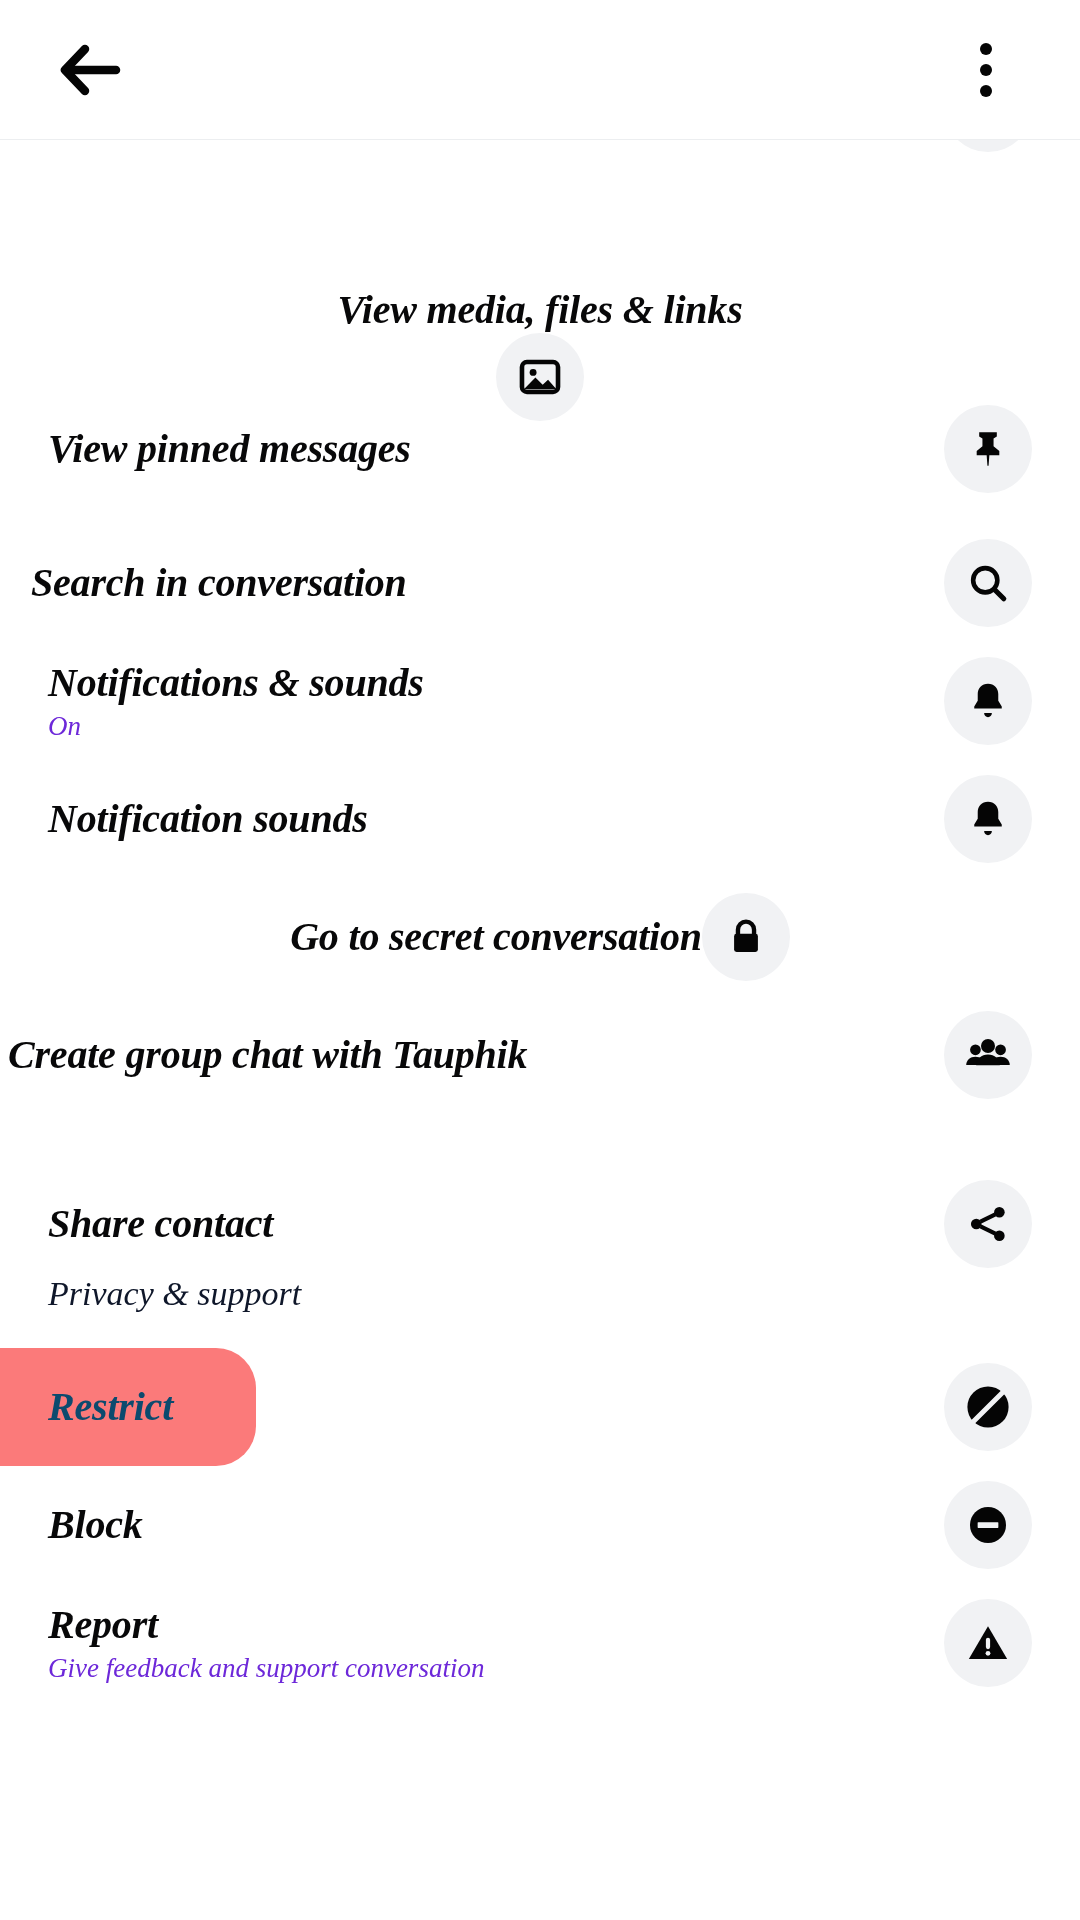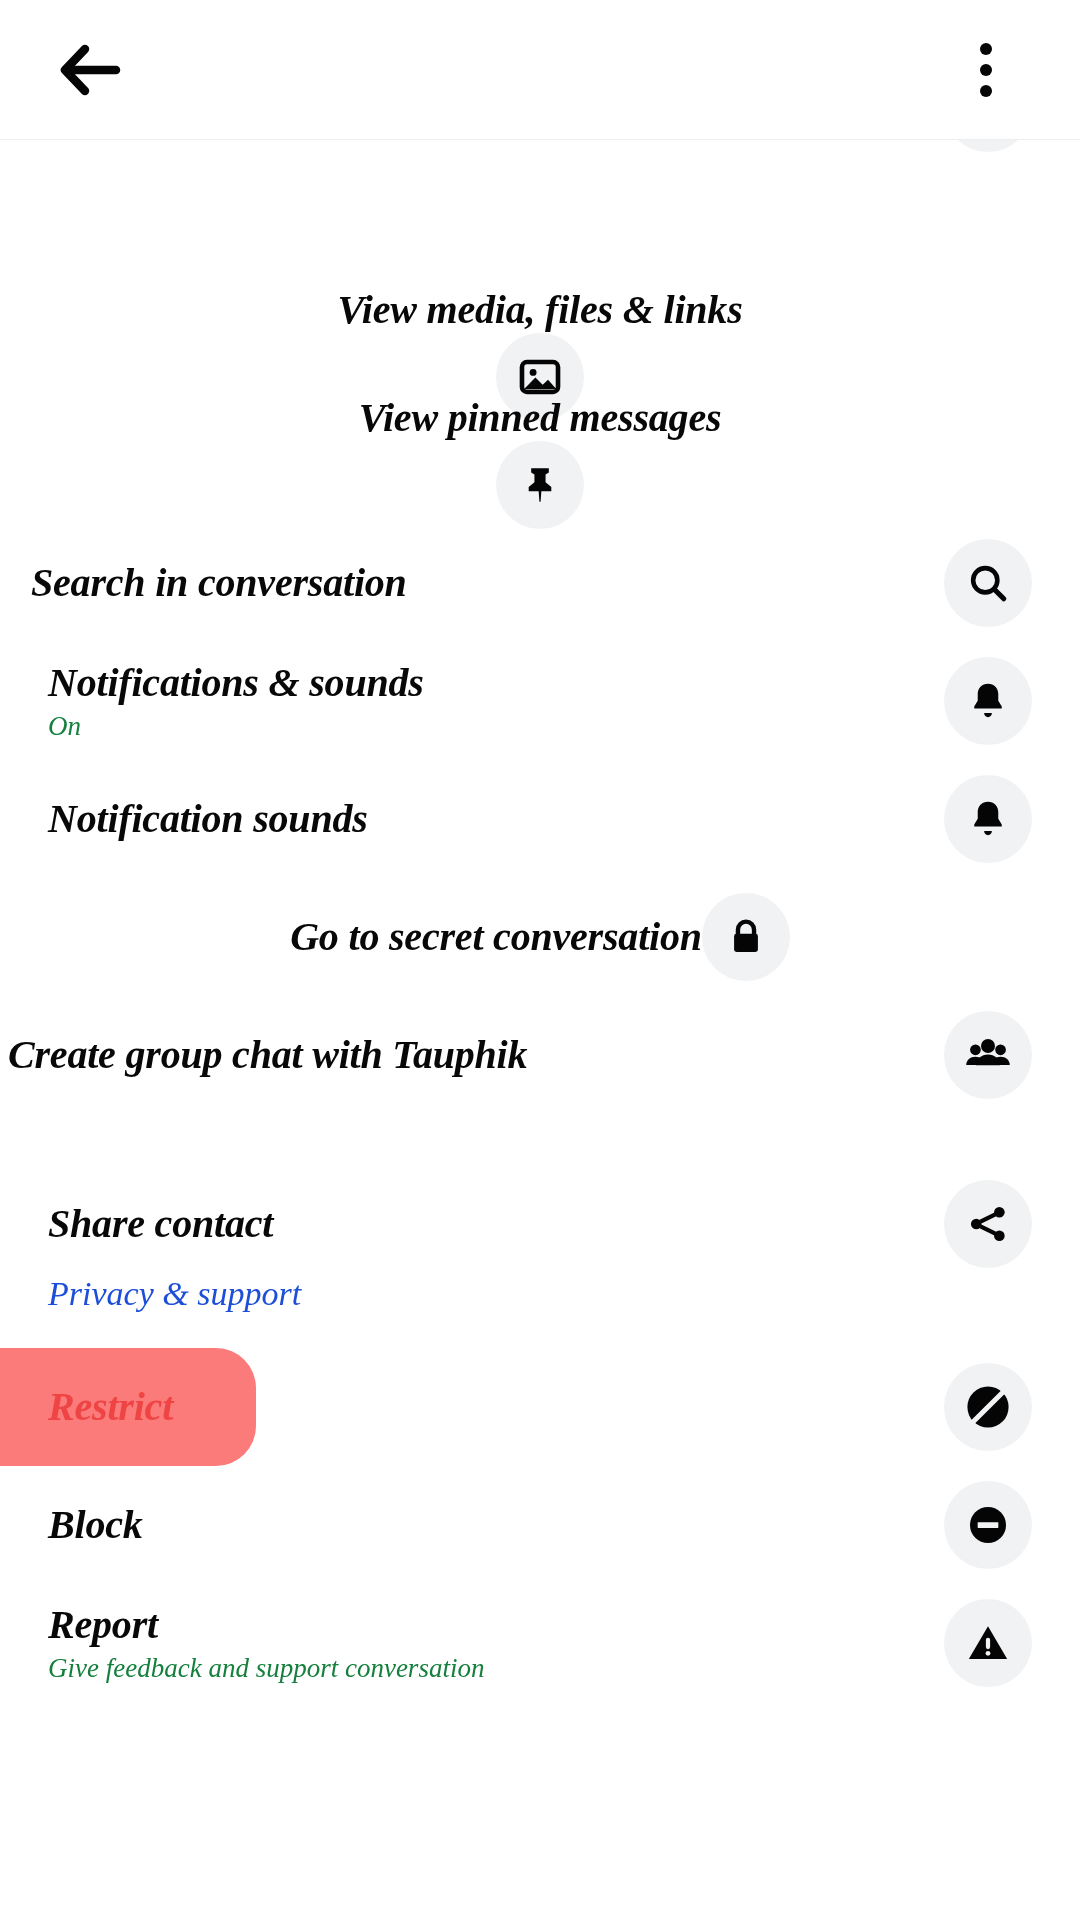--- a/index.html
+++ b/index.html
@@ -56,60 +56,60 @@
     font-style:italic;
     color:#080809;
     letter-spacing:-0.2px;
     line-height:1.12;
     white-space:nowrap;
   }
   .row-sub {
     font-size:27px;
     font-style:italic;
     font-weight:400;
-    color:#15803d;
+    color:#6d28d9;
     margin-top:6px;
     line-height:1.1;
     white-space:nowrap;
   }
   .icon-wrap {
     width:88px; height:88px;
     min-width:88px;
     border-radius:50%;
     background:#f1f2f4;
     display:flex; align-items:center; justify-content:center;
     flex-shrink:0;
   }
   .icon-wrap svg { display:block; }
 
   
   .section-label {
     padding:0 48px;
     font-size:34px;
     font-style:italic;
     font-weight:400;
-    color:#1d4ed8;
+    color:#0f172a;
     white-space:nowrap;
     display:flex;
     align-items:center;
   }
 
   
   .row.highlighted .hl-box {
     position:absolute;
     left:-40px;
     top:0;
     width:296px;
     height:100%;
     background:#fb7a7a;
     border-radius:40px;
     z-index:0;
   }
   .row.highlighted .row-text { position:relative; z-index:2; }
-  .row.highlighted .row-title { color:#ef4444; }
+  .row.highlighted .row-title { color:#0c4a6e; }
   .row.highlighted .icon-wrap { position:relative; z-index:2; }
 
   
   .top-sliver {
     position:absolute;
     top:-76px;
     right:48px;
     width:88px; height:88px;
     border-radius:50%;
     background:#f1f2f4;
@@ -150,21 +150,21 @@
     </div>
     <div class="icon-wrap">
       <svg width="46" height="46" viewBox="0 0 24 24" fill="none">
         <rect x="2.6" y="4.2" width="18.8" height="15.6" rx="2.6" stroke="#050505" stroke-width="2.4"></rect>
         <circle cx="8.4" cy="9.6" r="1.8" fill="#050505"></circle>
         <path d="M3.6 18.4 L9.6 12.2 L13.4 16 L16.2 13.4 L20.6 18.4 Z" fill="#050505"></path>
       </svg>
     </div>
   </div>
 
-  <div class="row" style="position:absolute;top:256px;height:118px;flex-direction:column;">
+  <div class="row" style="position:absolute;top:250px;height:118px;">
     <div class="row-text">
       <div class="row-title">View pinned messages</div>
     </div>
     <div class="icon-wrap">
       <svg width="46" height="46" viewBox="0 0 24 24" fill="#050505">
         <path d="M7.4 3.2h9.2v2.3l-1.7 1v4.1l3 2.4v2.2h-5.2l-.4 5.6h-.6l-.4-5.6H6.1v-2.2l3-2.4V6.5l-1.7-1z"></path>
       </svg>
     </div>
   </div>
 

